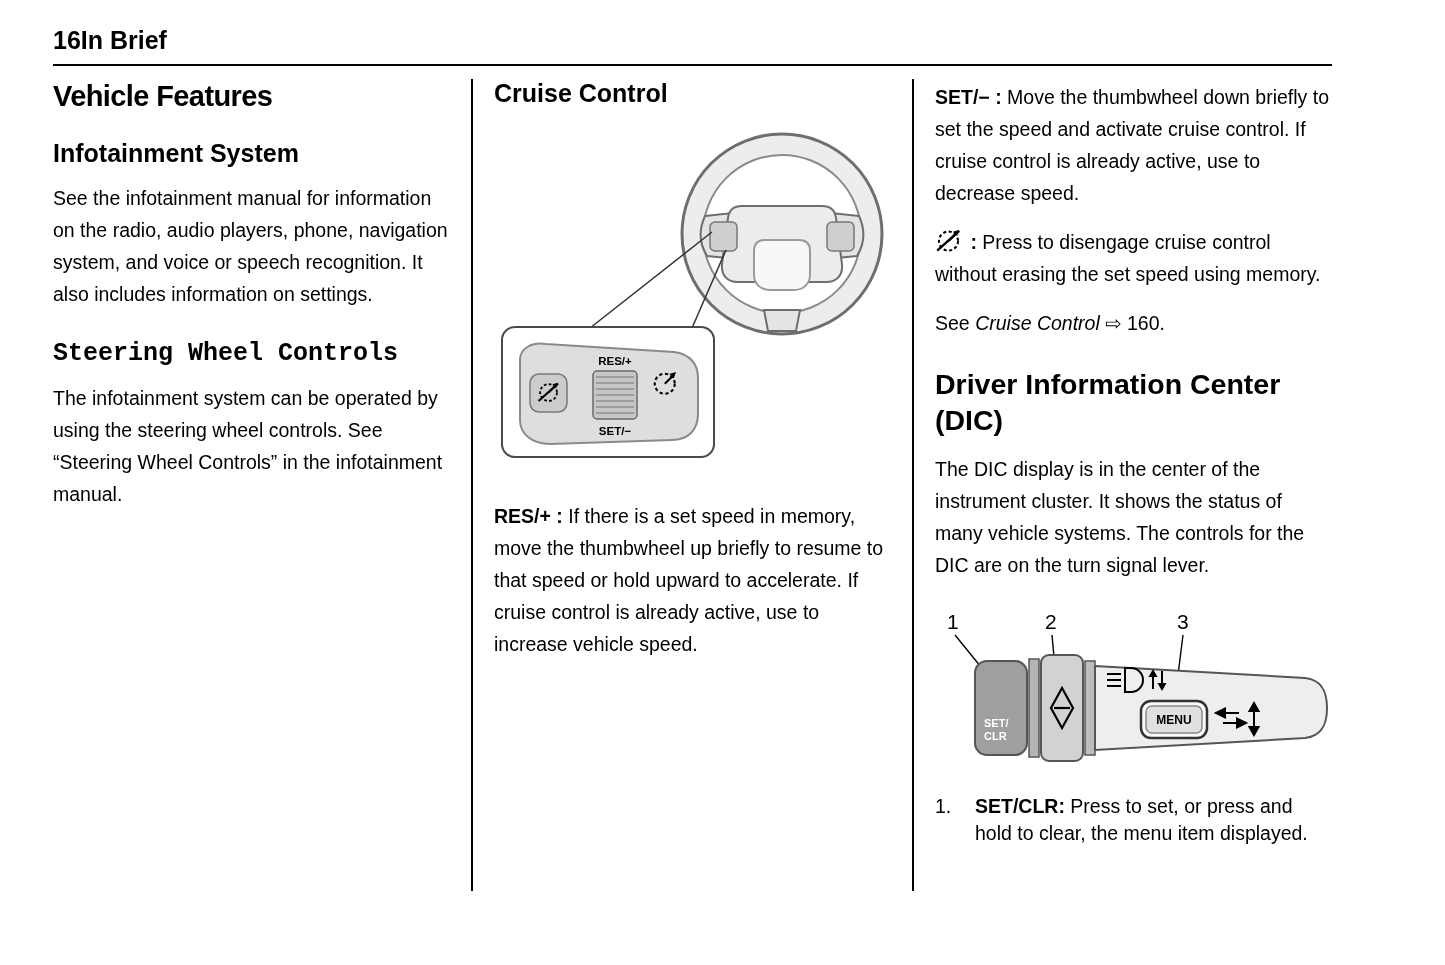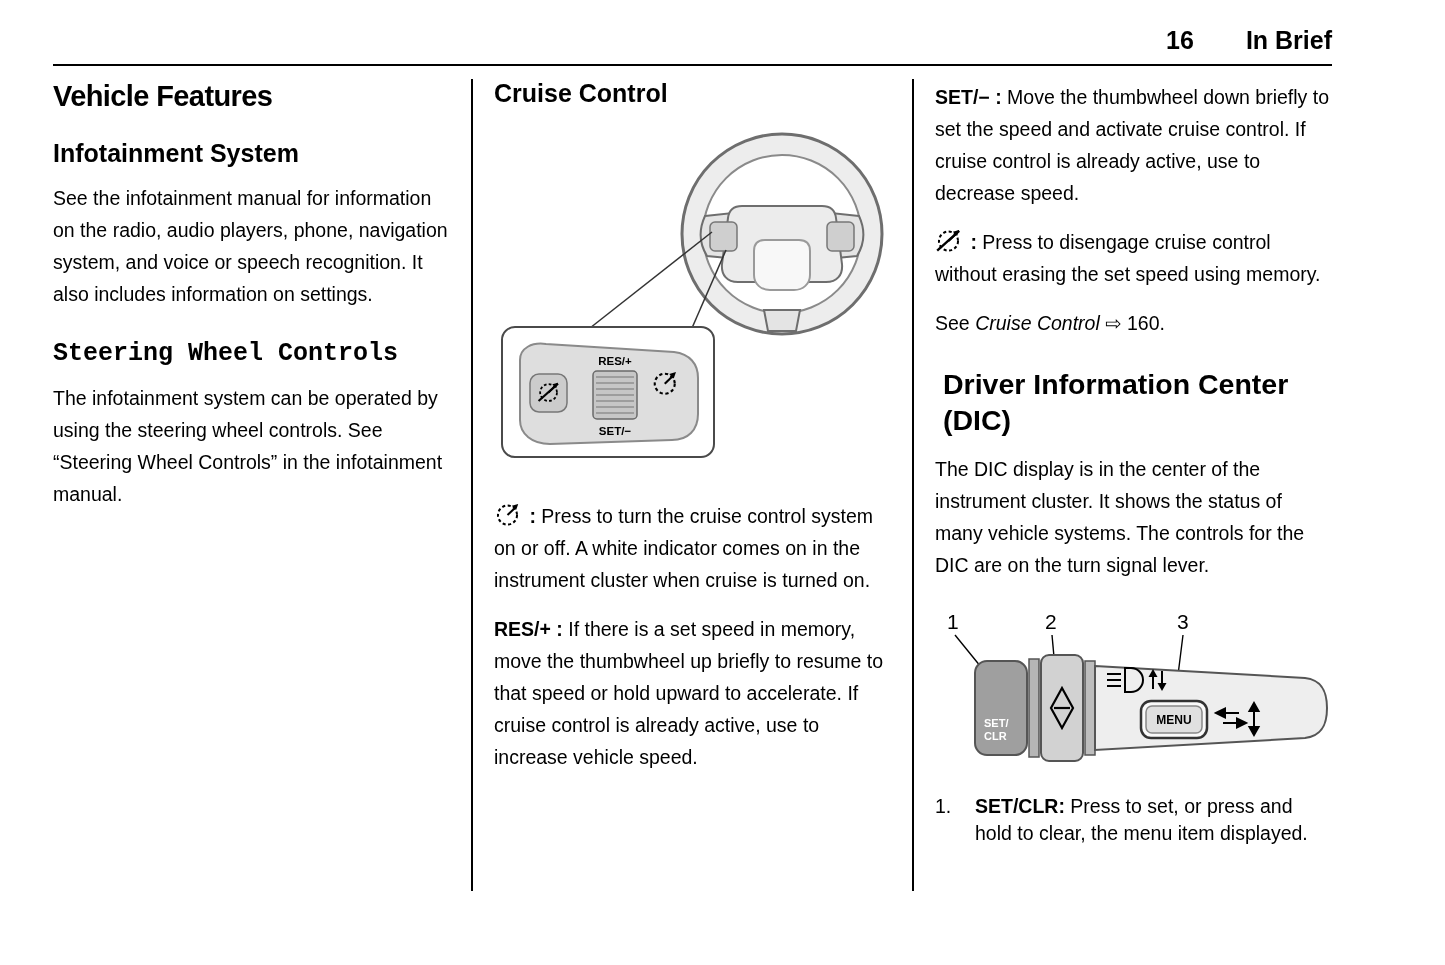--- a/index.html
+++ b/index.html
@@ -5,32 +5,32 @@
   * { margin:0; padding:0; box-sizing:border-box; }
   html, body { background:#ffffff; }
   body {
     width:1445px; height:965px; overflow:hidden;
     font-family:"Liberation Sans", sans-serif;
     color:#000;
   }
   .page { padding:26px 0 0 53px; width:1392px; }
 
   
-  .pg-header { display:flex; align-items:baseline; gap:52px; font-size:25px; font-weight:bold; padding-bottom:9px; width:1279px;justify-content:flex-end; }
+  .pg-header { display:flex; align-items:baseline; font-size:25px; font-weight:bold; padding-bottom:9px; width:1279px; }
   .rule { width:1279px; border-top:2.5px solid #000; margin-bottom:13px; }
 
   
   .columns { display:grid; grid-template-columns:397px 44px 397px 44px 397px; width:1279px; }
   .vdivider { justify-self:center; width:1.5px; background:#000; height:812px; }
 
   
   h1.doc-title { font-size:29px; letter-spacing:-0.6px; margin:2px 0 26px 0; line-height:1.1; }
   h2.sub { font-size:25px; margin:0 0 14px 0; line-height:1.15; }
   h2.sub.spaced { margin-top:30px;font-family:Liberation Mono, monospace; }
-  h2.big { font-size:28.5px; line-height:1.26; margin:28px 0 14px 8px; }
+  h2.big { font-size:28.5px; line-height:1.26; margin:28px 0 14px 0; }
   p.body { font-size:19.5px; line-height:32px; margin-bottom:17px; }
   .italic { font-style:italic; }
   strong { font-weight:bold; }
 
   
   .txticon { display:inline-block; vertical-align:-4px; margin-right:3px; }
 
   
   figure { margin:6px 0 22px 0; }
   svg text { font-family:"Liberation Sans", sans-serif; }
@@ -120,23 +120,20 @@
               <line x1="102" y1="291" x2="140" y2="291"></line>
             </g>
             <text x="121" y="313" text-anchor="middle" font-size="11.5" font-weight="bold">SET/−</text>
             <g transform="translate(157,248) scale(1.25)">
               <use href="#gauge-icon-shape"></use>
             </g>
           </g>
         </svg>
       </figure>
 
-      <p class="body"><svg class="txticon" width="27" height="25" viewBox="0 0 22 21">
-            <use href="#gauge-icon-shape"></use>
-          </svg> <strong>:</strong> <span>Press to turn the cruise control system on or off. A white indicator comes on in the instrument cluster when cruise is turned on.</span></p>
 
       <p class="body"><strong>RES/+ :</strong> <span>If there is a set speed in memory, move the thumbwheel up briefly to resume to that speed or hold upward to accelerate. If cruise control is already active, use to increase vehicle speed.</span></p>
     </div>
 
     <div class="vdivider"></div>
 
     <div class="col">
       <p class="body" style="margin-top:2px"><strong>SET/− :</strong> <span>Move the thumbwheel down briefly to set the speed and activate cruise control. If cruise control is already active, use to decrease speed.</span></p>
 
       <p class="body"><svg class="txticon" width="27" height="25" viewBox="0 0 22 21">

